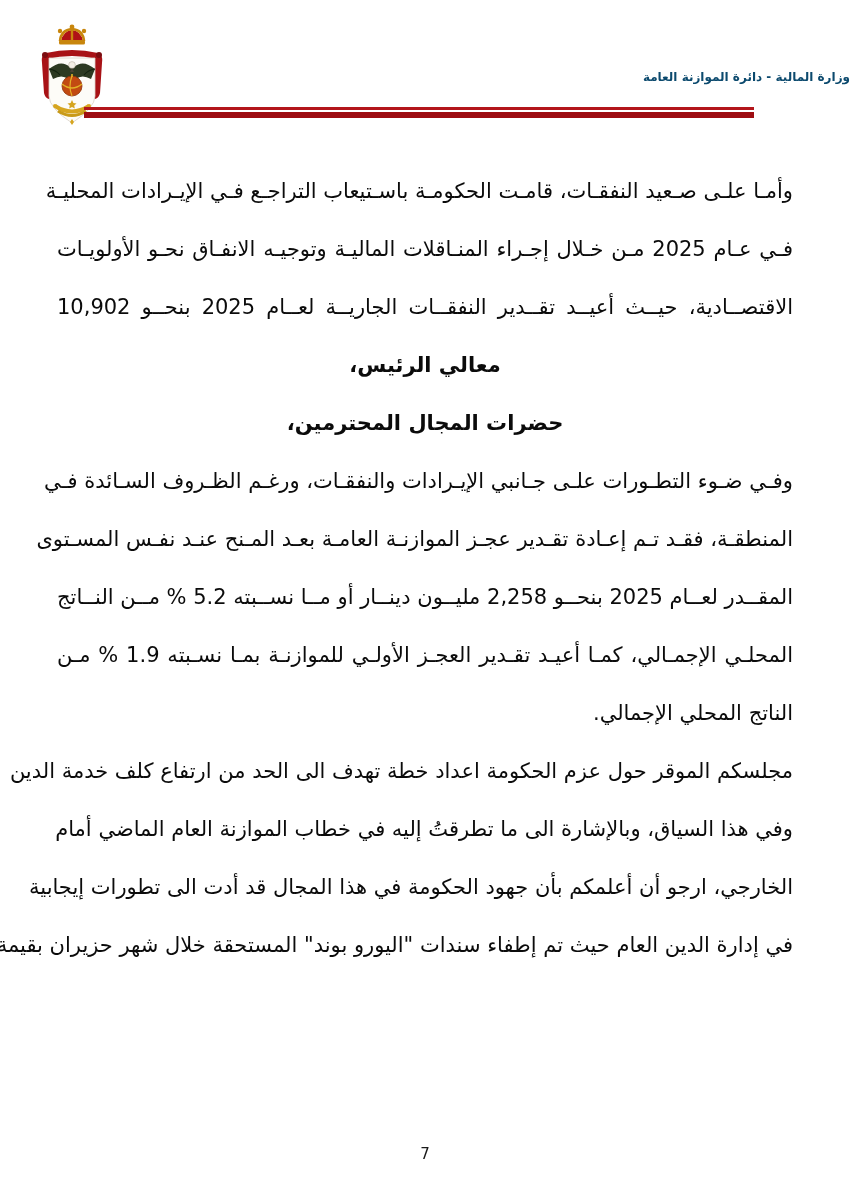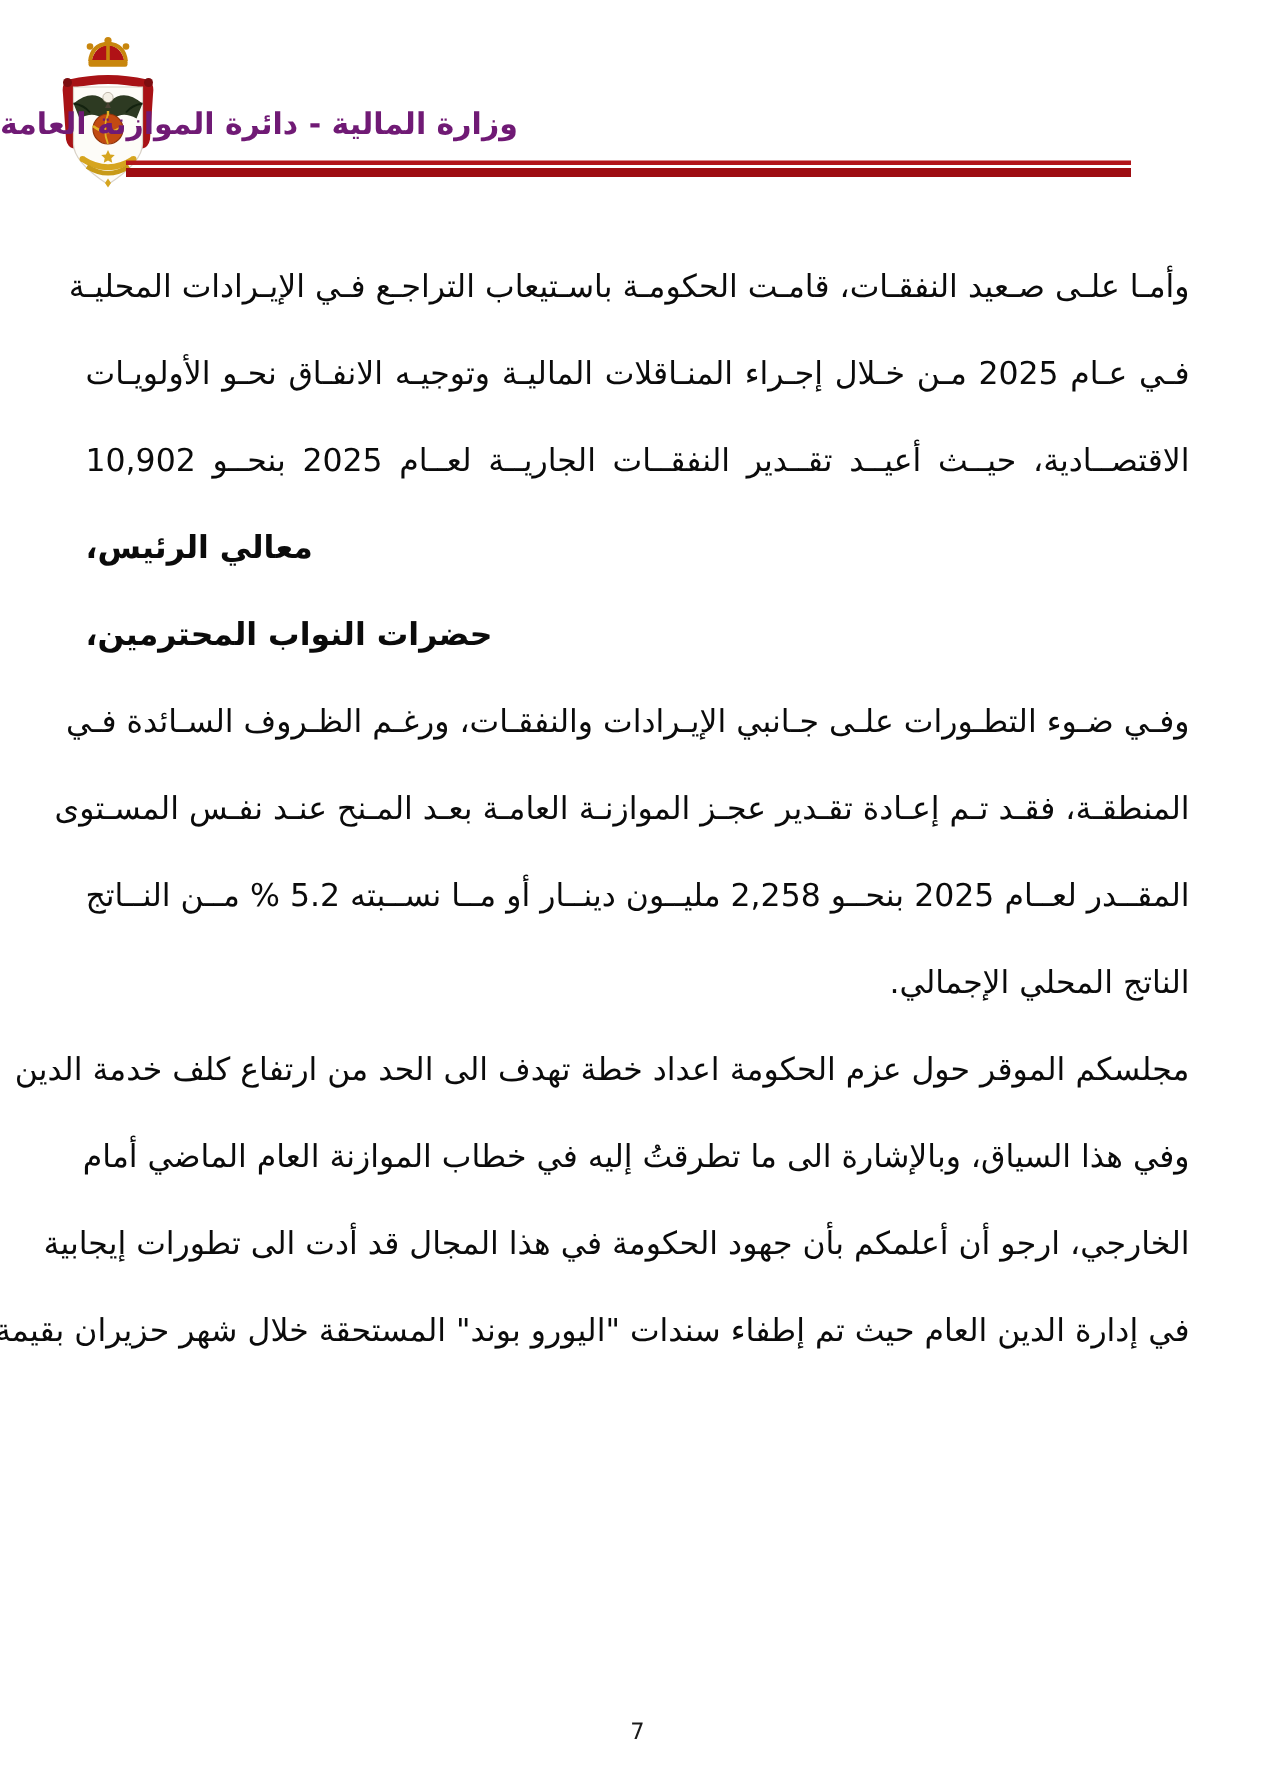--- a/index.html
+++ b/index.html
@@ -4,36 +4,36 @@
 <style>
   html,body{margin:0;padding:0;background:#e9e9e9;}
   .page{
     position:relative;width:850px;height:1192px;margin:0 auto;
     background:#ffffff;color:#0b0b0b;overflow:hidden;
     font-family:"DejaVu Sans",sans-serif;
   }
   
   .logo{position:absolute;left:36px;top:24px;width:72px;height:102px;}
   .header-title{
-    position:absolute;top:70px;left:0;width:100%;text-align:left;
-    direction:rtl;font-weight:bold;font-size:20px;color:#701a75;
+    position:absolute;top:70px;left:0;width:100%;text-align:right;
+    direction:rtl;font-weight:bold;font-size:12px;color:#0c4a6e;
   }
   .rule{position:absolute;top:107px;left:84px;width:670px;}
   .rule-thin{height:3px;background:#b3161b;margin-bottom:2px;}
   .rule-thick{height:6px;background:#9e0d12;}
   
   .doc-body{position:absolute;top:162px;left:57px;width:736px;direction:rtl;}
   .line{
     height:58px;line-height:58px;font-size:21px;white-space:nowrap;
     text-align:justify;text-align-last:justify;
   }
   .line.end{text-align:right;text-align-last:right;}
   .heading{
     height:58px;line-height:58px;font-size:21px;font-weight:bold;
-    text-align:left;
+    text-align:center;
   }
   
   .page-number{
     position:absolute;top:1142px;left:0;width:100%;height:24px;line-height:24px;
     text-align:center;font-size:15px;color:#1a1a1a;
   }
 </style>
 </head>
 <body>
 
@@ -95,26 +95,27 @@
 
   <div class="doc-body">
 
     <div class="para">
       <div class="line">وأمـا علـى صـعيد النفقـات، قامـت الحكومـة باسـتيعاب التراجـع فـي الإيـرادات المحليـة</div>
       <div class="line">فـي عـام 2025 مـن خـلال إجـراء المنـاقلات الماليـة وتوجيـه الانفـاق نحـو الأولويـات</div>
       <div class="line">الاقتصــادية، حيــث أعيــد تقــدير النفقــات الجاريــة لعــام 2025 بنحــو 10,902</div>
     </div>
 
     <div class="heading">معالي الرئيس،</div>
-    <div class="heading">حضرات النواب المحترمين،</div>
+    <div class="heading">حضرات المجال المحترمين،</div>
 
     <div class="para">
       <div class="line">وفـي ضـوء التطـورات علـى جـانبي الإيـرادات والنفقـات، ورغـم الظـروف السـائدة فـي</div>
       <div class="line">المنطقـة، فقـد تـم إعـادة تقـدير عجـز الموازنـة العامـة بعـد المـنح عنـد نفـس المسـتوى</div>
       <div class="line">المقــدر لعــام 2025 بنحــو 2,258 مليــون دينــار أو مــا نســبته 5.2 % مــن النــاتج</div>
+      <div class="line">المحلـي الإجمـالي، كمـا أعيـد تقـدير العجـز الأولـي للموازنـة بمـا نسـبته 1.9 % مـن</div>
       <div class="line end">الناتج المحلي الإجمالي.</div>
     </div>
 
     <div class="para">
       <div class="line">مجلسكم الموقر حول عزم الحكومة اعداد خطة تهدف الى الحد من ارتفاع كلف خدمة الدين</div>
       <div class="line">وفي هذا السياق، وبالإشارة الى ما تطرقتُ إليه في خطاب الموازنة العام الماضي أمام</div>
       <div class="line">الخارجي، ارجو أن أعلمكم بأن جهود الحكومة في هذا المجال قد أدت الى تطورات إيجابية</div>
       <div class="line">في إدارة الدين العام حيث تم إطفاء سندات "اليورو بوند" المستحقة خلال شهر حزيران بقيمة</div>
     </div>
 

